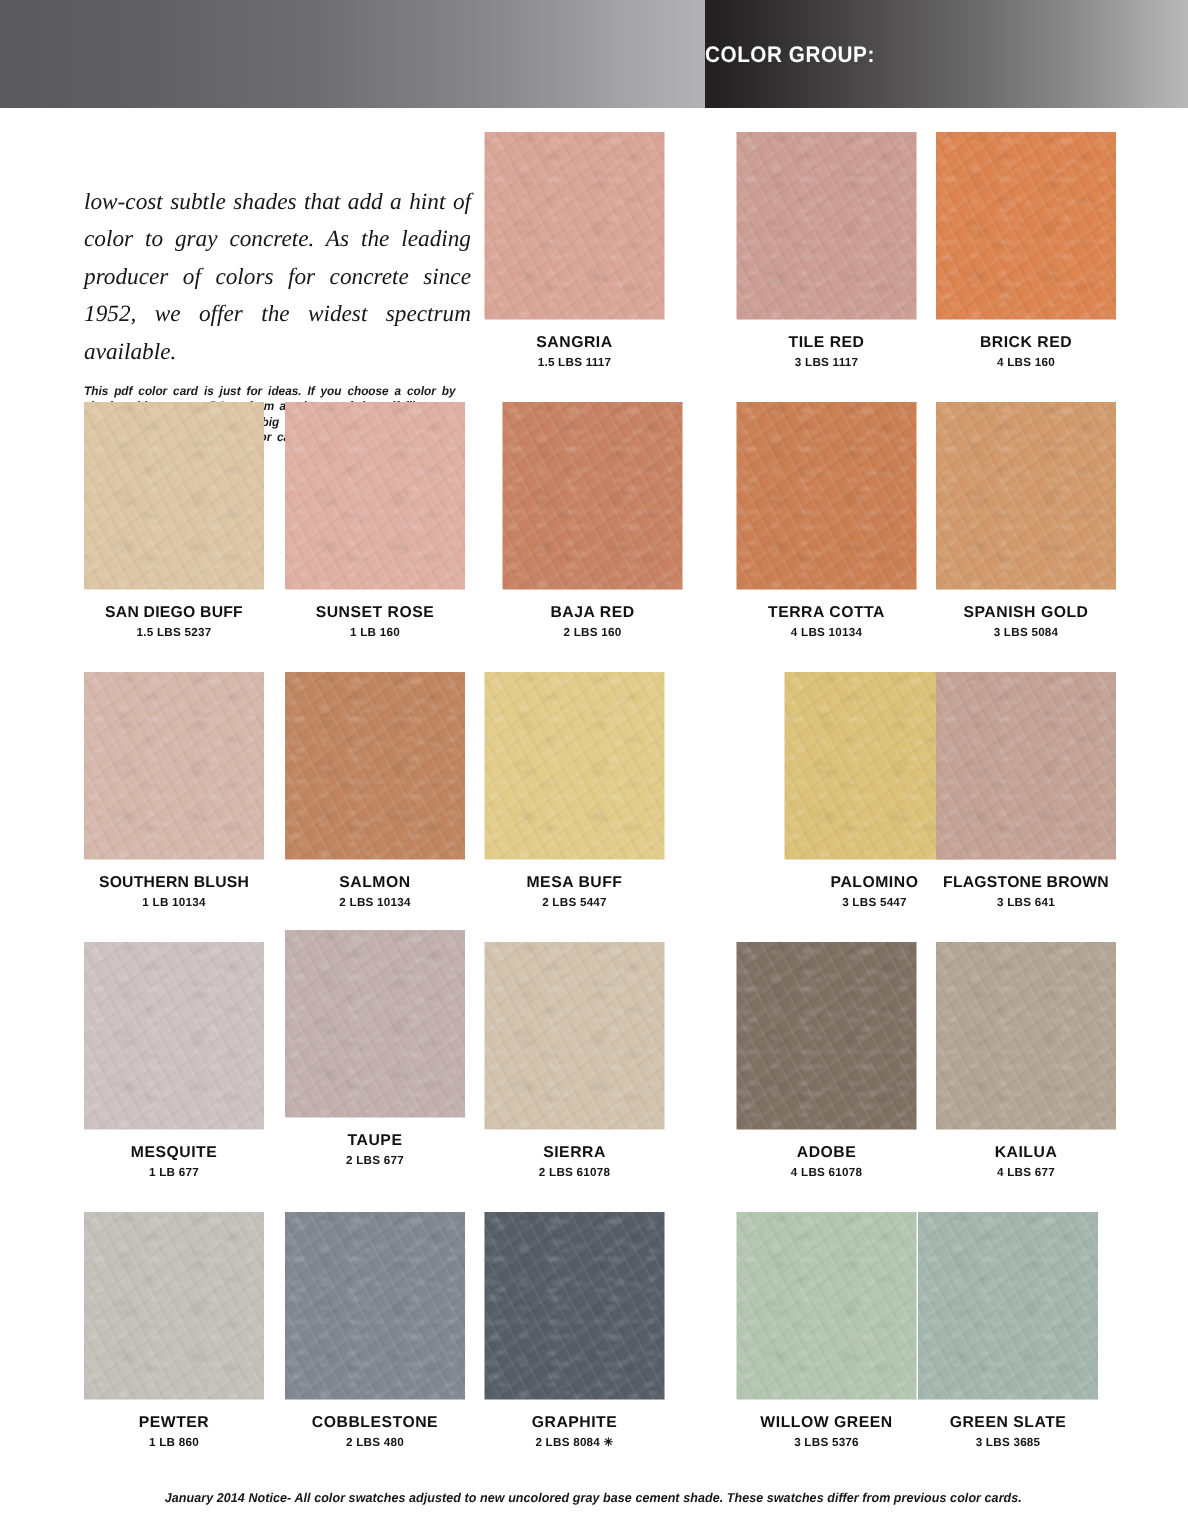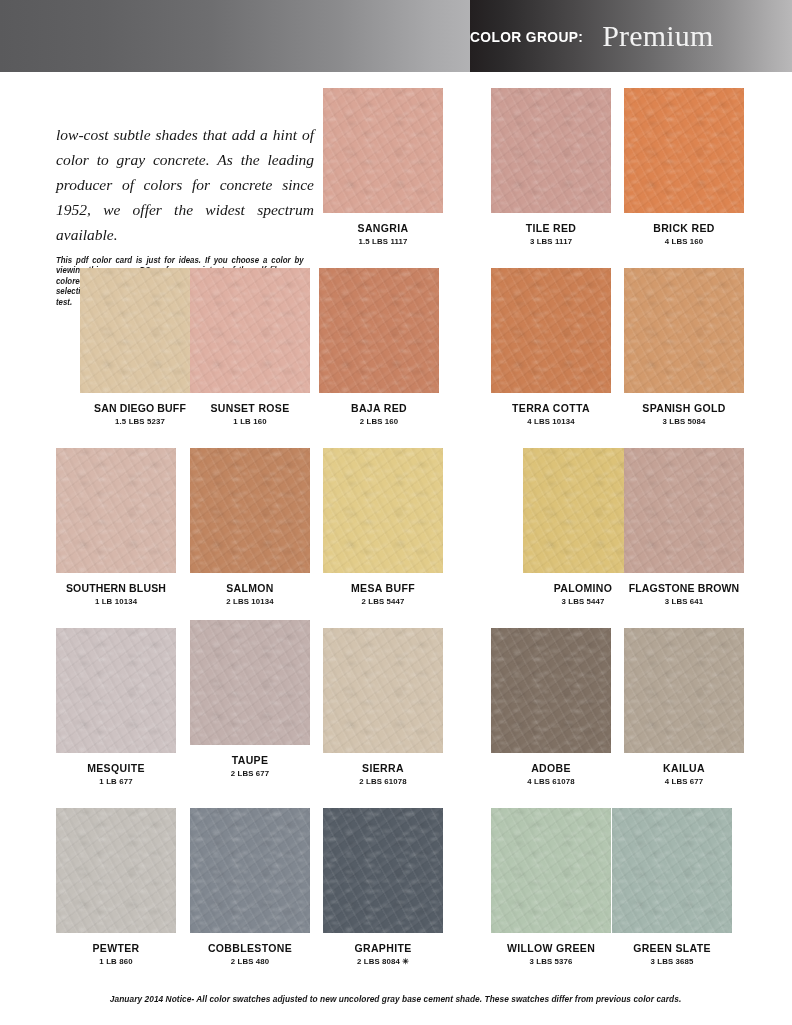--- a/index.html
+++ b/index.html
@@ -183,21 +183,20 @@
   }
 </style>
 </head>
 <body>
 
 <div id="header">
   <div class="band-left"></div>
   <div class="band-right"></div>
   <div id="header-text">
     <span id="header-label">COLOR GROUP:</span>
-    <span id="header-value">Premium</span>
   </div>
 </div>
 
 <div id="intro">
   <p id="intro-lead">low-cost subtle shades that add a hint of color to gray concrete. As the leading producer of colors for concrete since 1952, we offer the widest spectrum available.</p>
   <p id="intro-note">This pdf color card is just for ideas. If you choose a color by viewing this on your PC or from a printout of the pdf file, your colored concrete may be a big surprise. Please make your selection from our printed color card, hard samples or job site test.</p>
 </div>
 
 <div class="grid" id="swatch-grid">
     <div class="cell" style="left: 323px; top: 88px;">
@@ -223,41 +222,41 @@
     <div class="cell" style="left: 624px; top: 88px;">
       <div class="chip" style="background: rgb(221, 132, 80);">
         <div class="tex"></div>
         <div class="tex2"></div>
       </div>
       <div class="label">
         <span class="name">BRICK RED</span>
         <span class="code">4 LBS 160</span>
       </div>
     </div>
-    <div class="cell wide" style="left: 56px; top: 268px; margin-left: 24px;">
+    <div class="cell wide" style="left: 56px; top: 268px;">
       <div class="chip" style="background: rgb(220, 198, 164);">
         <div class="tex"></div>
         <div class="tex2"></div>
       </div>
       <div class="label">
         <span class="name">SAN DIEGO BUFF</span>
         <span class="code">1.5 LBS 5237</span>
       </div>
     </div>
     <div class="cell" style="left: 190px; top: 268px;">
       <div class="chip" style="background: rgb(223, 176, 163);">
         <div class="tex"></div>
         <div class="tex2"></div>
       </div>
       <div class="label">
         <span class="name">SUNSET ROSE</span>
         <span class="code">1 LB 160</span>
       </div>
     </div>
-    <div class="cell" style="left: 319px; top: 268px;">
+    <div class="cell" style="left: 335px; top: 268px;">
       <div class="chip" style="background: rgb(200, 130, 99);">
         <div class="tex"></div>
         <div class="tex2"></div>
       </div>
       <div class="label">
         <span class="name">BAJA RED</span>
         <span class="code">2 LBS 160</span>
       </div>
     </div>
     <div class="cell" style="left: 491px; top: 268px;">

